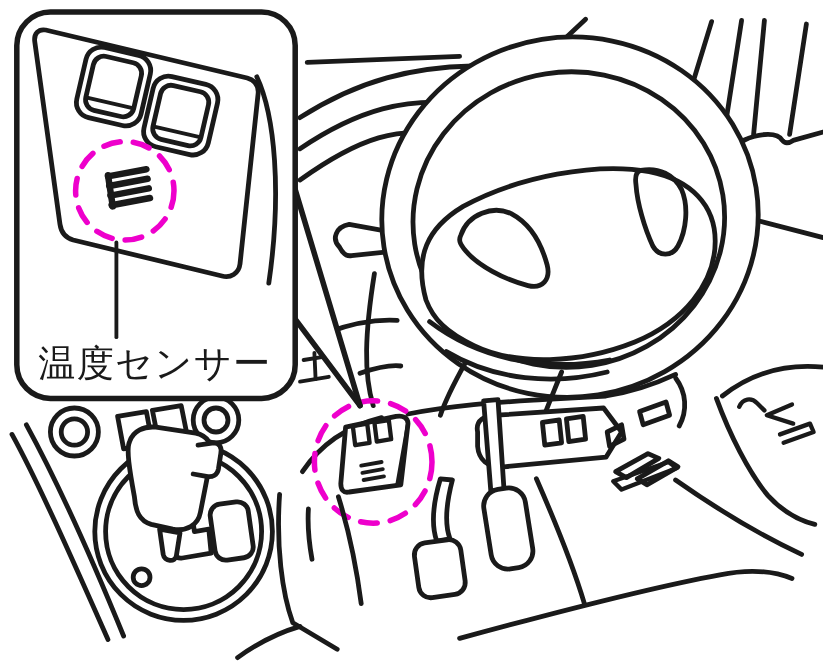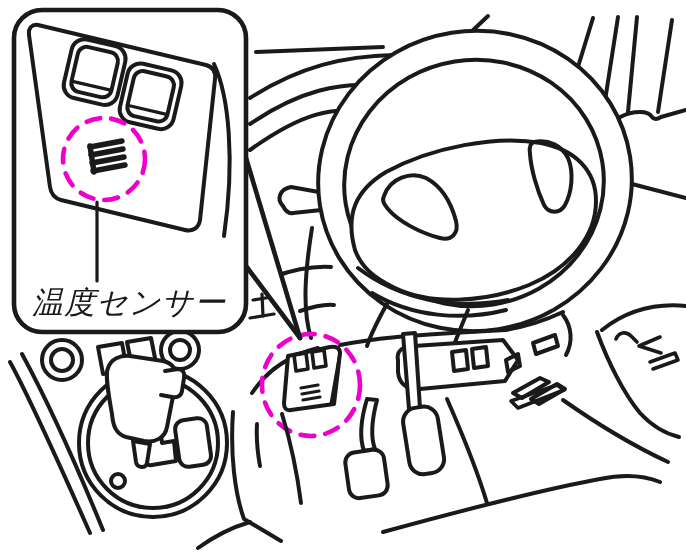--- a/index.html
+++ b/index.html
@@ -1,16 +1,16 @@
 <!DOCTYPE html>
 <html><head>
 <meta charset="utf-8">
 <style>
   html,body { margin:0; padding:0; background:#fff; }
-  .screen { width:686px; height:556px; position:relative; background:#ffffff; overflow:hidden;font-style:italic; }
+  .screen { width:686px; height:556px; position:relative; background:#ffffff; overflow:hidden; }
   svg { display:block; }
   .ln   { fill:none; stroke:#1a1a1a; stroke-width:4; stroke-linecap:round; stroke-linejoin:round; }
   .fw   { fill:#ffffff; }
   .nofl { fill:none; }
   .thin { stroke-width:3.2; }
   .med  { stroke-width:3.6; }
   .bold { stroke-width:4.6; }
   .bar  { stroke-width:5.4; }
   .dashc{ fill:none; stroke-width:4.6; stroke-dasharray:14 11; stroke-linecap:round; }
   .wfill{ fill:#ffffff; stroke:none; }

